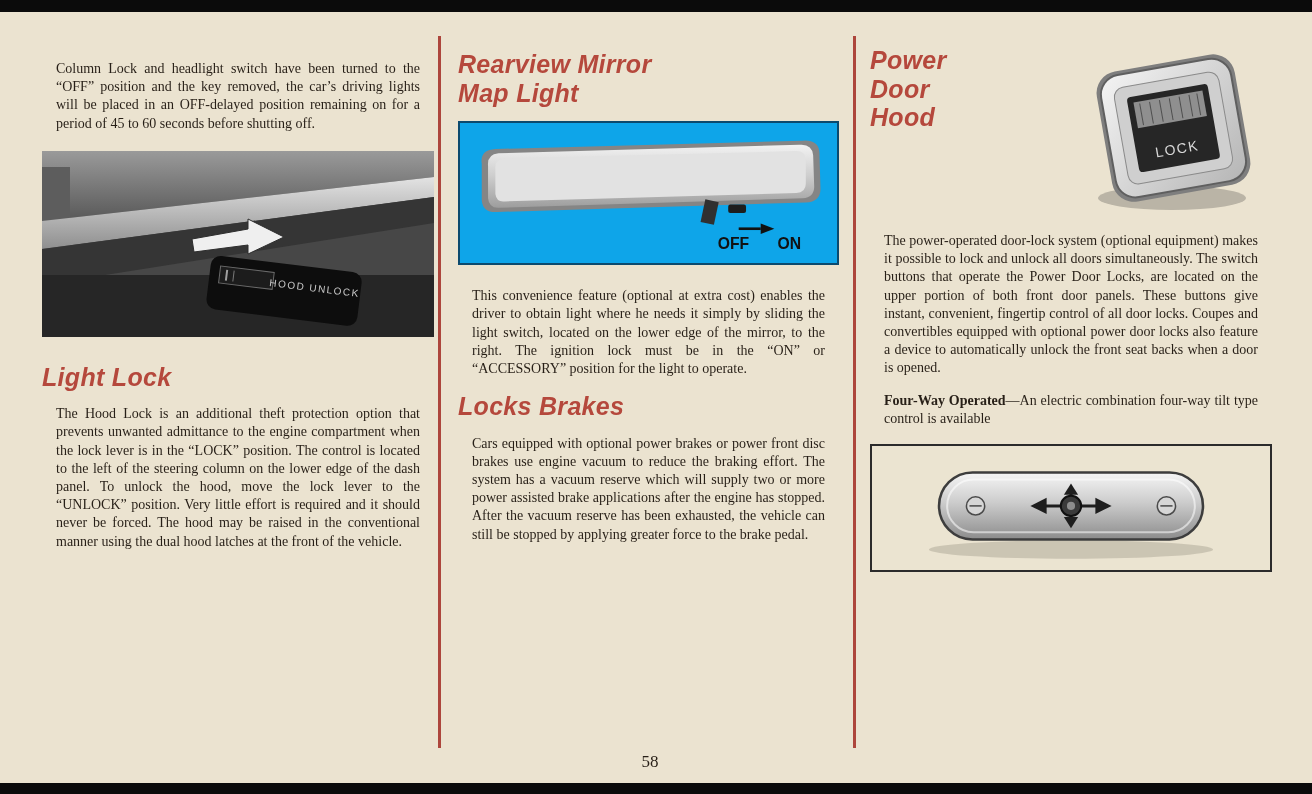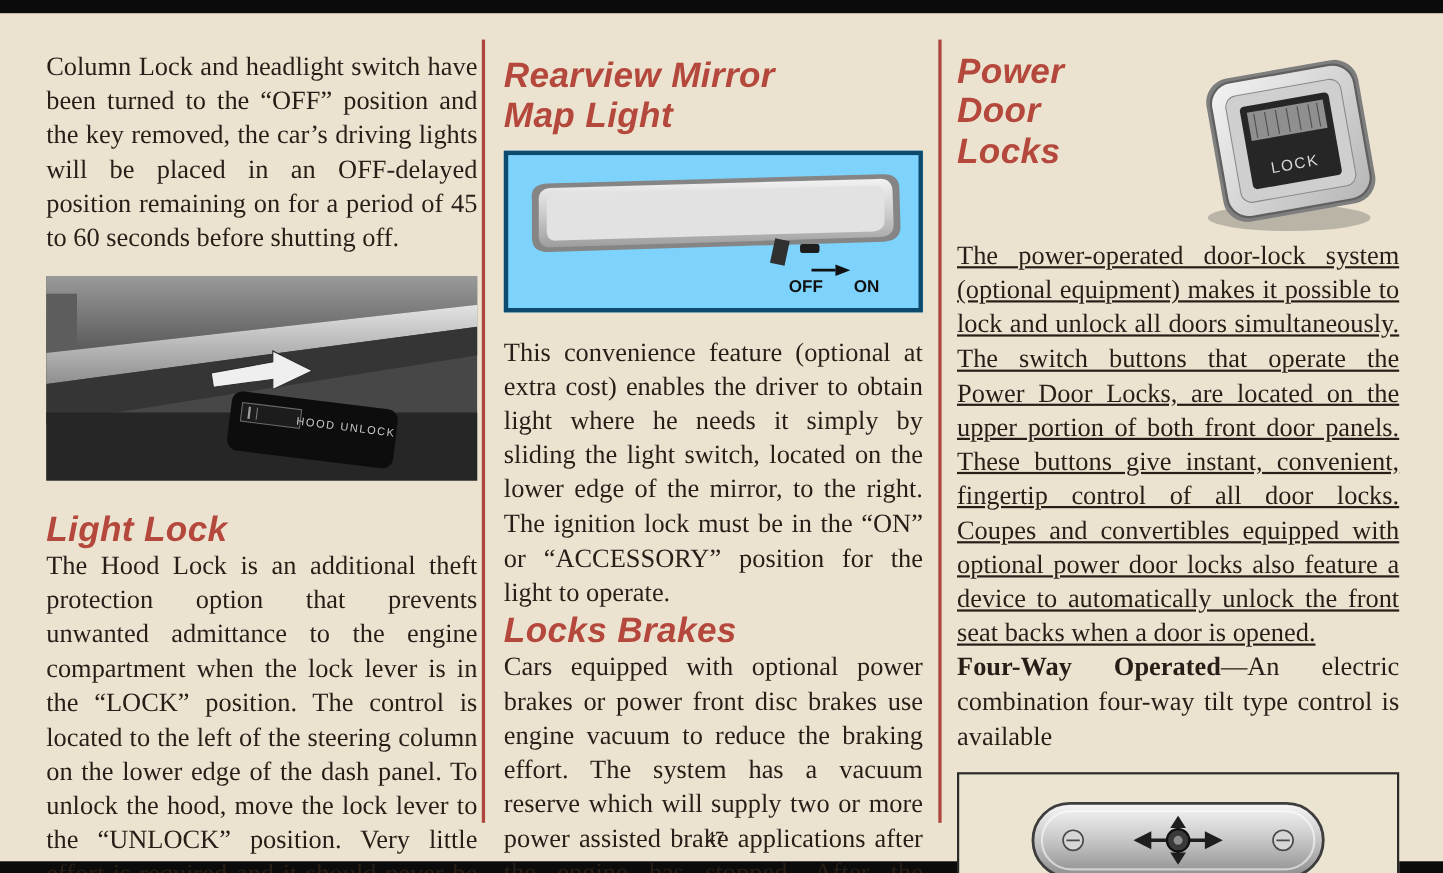--- a/index.html
+++ b/index.html
@@ -19,56 +19,56 @@
   .col { position: absolute; }
   .col-left  { left: 42px;  top: 46px; width: 392px; }
   .col-mid   { left: 458px; top: 50px; width: 381px; }
   .col-right { left: 870px; top: 46px; width: 402px; }
 
   .rule { position: absolute; top: 36px; height: 712px; width: 3px; background: #ad463c; }
   .rule-1 { left: 438px; }
   .rule-2 { left: 853px; }
 
   p.body {
-    margin: 0;
+    margin: 14px;
     text-align: justify;
-    font-size: 24px;
+    font-size: 14px;
     line-height: 1.3;
   }
   h2.red {
     margin: 0;
     color: #b5483c;
     font-family: "Liberation Sans", sans-serif;
     font-style: italic;
     font-weight: 700;
-    font-size: 32px;
+    font-size: 25px;
     line-height: 1.14;
     letter-spacing: .3px;
   }
 
   
   .photo-frame { margin: 18px 0 26px; line-height: 0; }
   .hood-heading { margin-bottom: 12px; }
 
   
   .rv-heading { max-width: 250px; margin-bottom: 4px; }
   .mirror-box {
-    border: 4px solid #0c4a6e;
-    background: #7dd3fc;
+    border: 2px solid #0c4a6e;
+    background: #0ea5e9;
     margin: 14px 0 22px;
     padding: 4px 6px;
     line-height: 0;
   }
   .pb-heading { margin-top: 28px; margin-bottom: 12px; }
 
   
   .pdl-row { display: flex; align-items: flex-start; }
   .pdl-heading { width: 120px; margin-top: 72px; }
   .lock-figure { margin-left: auto; width: 195px; height: 172px; line-height: 0; }
-  .pdl-body { margin-top: 14px; text-decoration: underline; }
+  .pdl-body { margin-top: 14px; }
   .pos-heading { margin-top: 40px; margin-bottom: 12px; }
   .lead { font-weight: bold; }
   .seat-box {
     border: 2px solid #2b2b2b;
     background: #ebe4d1;
     margin-top: 16px;
     padding: 0;
     line-height: 0;
   }
 
@@ -153,21 +153,21 @@
     </div>
 
     <p class="body">This convenience feature (optional at extra cost) enables the driver to obtain light where he needs it simply by sliding the light switch, located on the lower edge of the mirror, to the right. The ignition lock must be in the “ON” or “ACCESSORY” position for the light to operate.</p>
 
     <h2 class="red pb-heading">Locks Brakes</h2>
     <p class="body">Cars equipped with optional power brakes or power front disc brakes use engine vacuum to reduce the braking effort. The system has a vacuum reserve which will supply two or more power assisted brake applications after the engine has stopped. After the vacuum reserve has been exhausted, the vehicle can still be stopped by applying greater force to the brake pedal.</p>
   </div>
 
   <div class="col col-right">
     <div class="pdl-row">
-      <h2 class="red pdl-heading">Power Door Locks</h2>
+      <h2 class="red pdl-heading">Power Door Hood</h2>
       <div class="lock-figure">
         <svg viewBox="0 0 195 172" width="195" height="172">
           <defs>
             <linearGradient id="g-btn" x1="0" y1="0" x2="1" y2="1">
               <stop offset="0" stop-color="#f4f4f4"></stop>
                 <stop offset="1" stop-color="#b5b5b5"></stop>
             </linearGradient>
           </defs>
           <ellipse cx="95" cy="152" rx="74" ry="12" fill="rgba(40,40,40,0.25)"></ellipse>
           <g transform="rotate(-10 97 85)">
@@ -220,15 +220,15 @@
           <line x1="196" y1="42" x2="196" y2="76" stroke="#1e1e1e" stroke-width="3"></line>
           <polygon points="196,37 189,48 203,48" fill="#1e1e1e"></polygon>
           <polygon points="196,81 189,70 203,70" fill="#1e1e1e"></polygon>
           <circle cx="196" cy="59" r="10" fill="#3a3a3a" stroke="#101010" stroke-width="2"></circle>
           <circle cx="196" cy="59" r="4" fill="#8d8d8d"></circle>
         </g>
       </svg>
     </div>
   </div>
 
-  <div class="page-number">47</div>
+  <div class="page-number">58</div>
 
 </div>
 
 </body></html>

